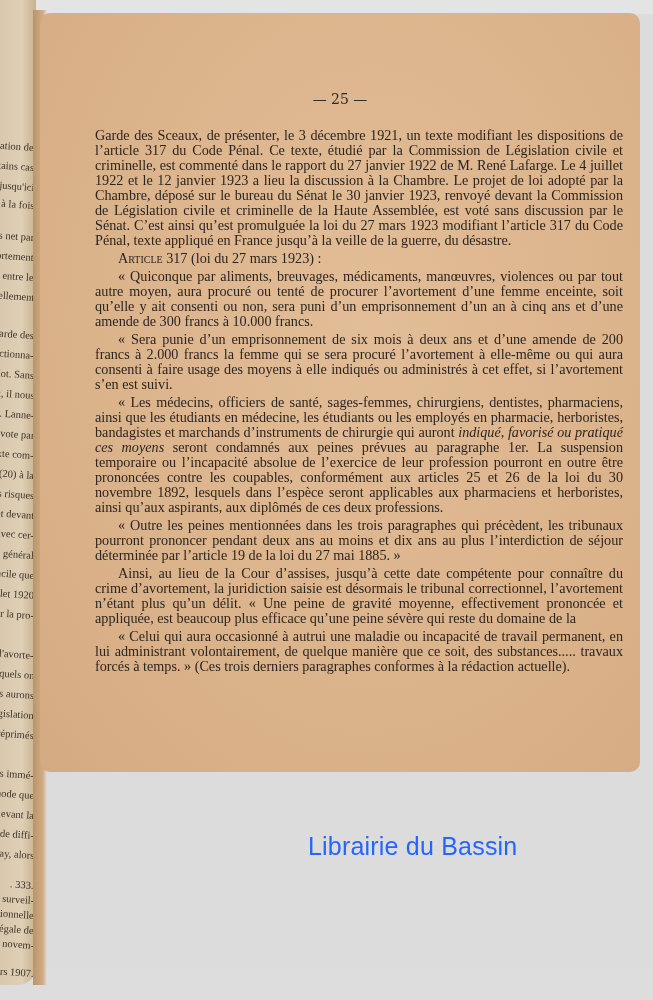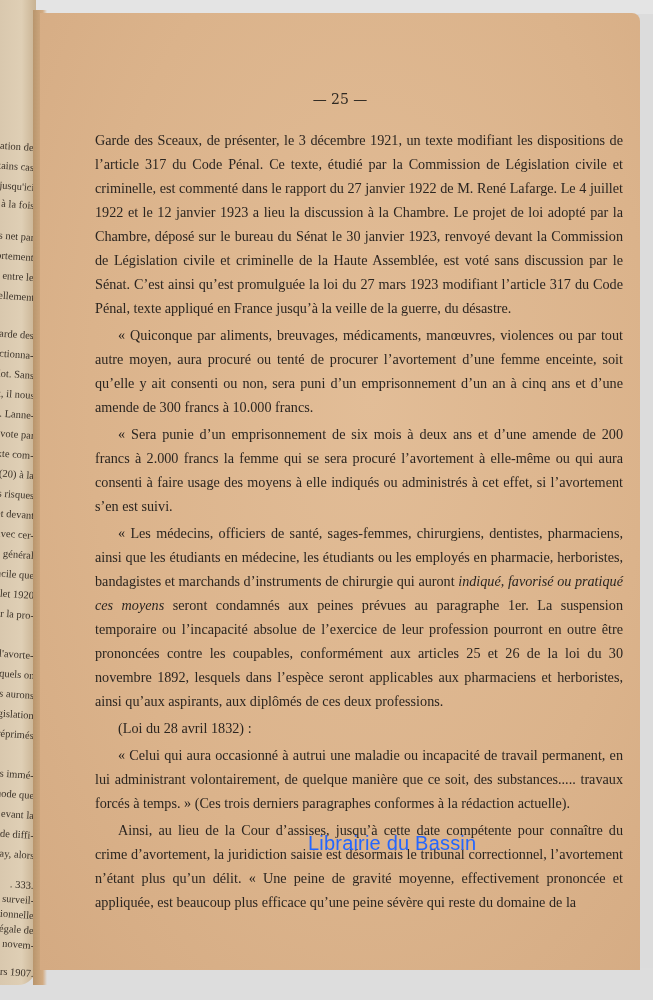--- a/index.html
+++ b/index.html
@@ -21,42 +21,43 @@
     position:absolute; right:2px; white-space:nowrap;
     font-family:"Liberation Serif", serif; font-size:10.5px; color:#3b3228;
     transform:rotate(4deg); transform-origin:right center;
   }
   .spine-shadow {
     position:absolute; left:33px; top:10px; width:14px; height:975px;
     background:linear-gradient(90deg,#b8956c,#d2ab82 70%,rgba(210,171,130,0));
   }
   
   .page {
-    position:absolute; left:40px; top:13px; width:600px; height:957px;
+    position:absolute; left:40px; top:13px; width:600px; height:759px;
     background:#dcb48c;
     background:radial-gradient(ellipse at 55% 40%, #e2bd97 0%, #dbb38b 60%, #d4aa82 100%);
     border-top-right-radius:8px;
+    border-radius:10px;
   }
   .page-number {
     position:absolute; left:0; width:100%; top:78px; text-align:center;
     font-size:14px; color:#2f2922;
   }
   .text-block {
     position:absolute; left:95px; top:128px; width:528px;
     font-family:"Liberation Serif", serif;
-    font-size:14.2px; line-height:24px; color:#2b2520;
+    font-size:14.2px; line-height:15px; color:#2b2520;
     text-align:justify;
   }
   .text-block p { margin:0 0 3px 0; text-indent:0; }
   .text-block p.ind { text-indent:23px; }
   .sc { font-variant:small-caps; }
   .it { font-style:italic; }
   .watermark {
     position:absolute; left:308px; top:832px;
-    font-family:"Liberation Sans", sans-serif; font-size:20px;
+    font-family:"Liberation Sans", sans-serif; font-size:25px;
     color:#2466ff; white-space:nowrap; letter-spacing:0.2px;
   }
 </style>
 </head>
 <body>
 
 <div class="backdrop-top"></div>
 <div class="backdrop-bottom"></div>
 
 <div class="left-page" id="leftPage">
@@ -101,21 +102,22 @@
     <div class="frag" style="top: 968px;">mars 1907.</div>
   </div>
 <div class="spine-shadow"></div>
 
 <div class="page">
   <div class="page-number">— 25 —</div>
 </div>
 
 <div class="text-block">
   <p>Garde des Sceaux, de présenter, le 3 décembre 1921, un texte modifiant les dispositions de l’article 317 du Code Pénal. Ce texte, étudié par la Commission de Législation civile et criminelle, est commenté dans le rapport du 27 janvier 1922 de M. René Lafarge. Le 4 juillet 1922 et le 12 janvier 1923 a lieu la discussion à la Chambre. Le projet de loi adopté par la Chambre, déposé sur le bureau du Sénat le 30 janvier 1923, renvoyé devant la Commission de Législation civile et criminelle de la Haute Assemblée, est voté sans discussion par le Sénat. C’est ainsi qu’est promulguée la loi du 27 mars 1923 modifiant l’article 317 du Code Pénal, texte appliqué en France jusqu’à la veille de la guerre, du désastre.</p>
+  <p class="ind"><span class="sc">Article 317</span><span> (loi du 27 mars 1923) :</span></p>
   <p class="ind">« Quiconque par aliments, breuvages, médicaments, manœuvres, violences ou par tout autre moyen, aura procuré ou tenté de procurer l’avortement d’une femme enceinte, soit qu’elle y ait consenti ou non, sera puni d’un emprisonnement d’un an à cinq ans et d’une amende de 300 francs à 10.000 francs.</p>
   <p class="ind">« Sera punie d’un emprisonnement de six mois à deux ans et d’une amende de 200 francs à 2.000 francs la femme qui se sera procuré l’avortement à elle-même ou qui aura consenti à faire usage des moyens à elle indiqués ou administrés à cet effet, si l’avortement s’en est suivi.</p>
   <p class="ind"><span>« Les médecins, officiers de santé, sages-femmes, chirurgiens, dentistes, pharmaciens, ainsi que les étudiants en médecine, les étudiants ou les employés en pharmacie, herboristes, bandagistes et marchands d’instruments de chirurgie qui auront </span><span class="it">indiqué, favorisé ou pratiqué ces moyens</span><span> seront condamnés aux peines prévues au paragraphe 1er. La suspension temporaire ou l’incapacité absolue de l’exercice de leur profession pourront en outre être prononcées contre les coupables, conformément aux articles 25 et 26 de la loi du 30 novembre 1892, lesquels dans l’espèce seront applicables aux pharmaciens et herboristes, ainsi qu’aux aspirants, aux diplômés de ces deux professions.</span></p>
-  <p class="ind">(Loi du 28 avril 1832) :</p>
+  <p class="ind">« Outre les peines mentionnées dans les trois paragraphes qui précèdent, les tribunaux pourront prononcer pendant deux ans au moins et dix ans au plus l’interdiction de séjour déterminée par l’article 19 de la loi du 27 mai 1885. »</p>
+  <p class="ind">Ainsi, au lieu de la Cour d’assises, jusqu’à cette date compétente pour connaître du crime d’avortement, la juridiction saisie est désormais le tribunal correctionnel, l’avortement n’étant plus qu’un délit. « Une peine de gravité moyenne, effectivement prononcée et appliquée, est beaucoup plus efficace qu’une peine sévère qui reste du domaine de la</p>
   <p class="ind">« Celui qui aura occasionné à autrui une maladie ou incapacité de travail permanent, en lui administrant volontairement, de quelque manière que ce soit, des substances..... travaux forcés à temps. » (Ces trois derniers paragraphes conformes à la rédaction actuelle).</p>
-  <p class="ind">Ainsi, au lieu de la Cour d’assises, jusqu’à cette date compétente pour connaître du crime d’avortement, la juridiction saisie est désormais le tribunal correctionnel, l’avortement n’étant plus qu’un délit. « Une peine de gravité moyenne, effectivement prononcée et appliquée, est beaucoup plus efficace qu’une peine sévère qui reste du domaine de la</p>
 </div>
 
 <div class="watermark">Librairie du Bassin</div>
 
 </body></html>

